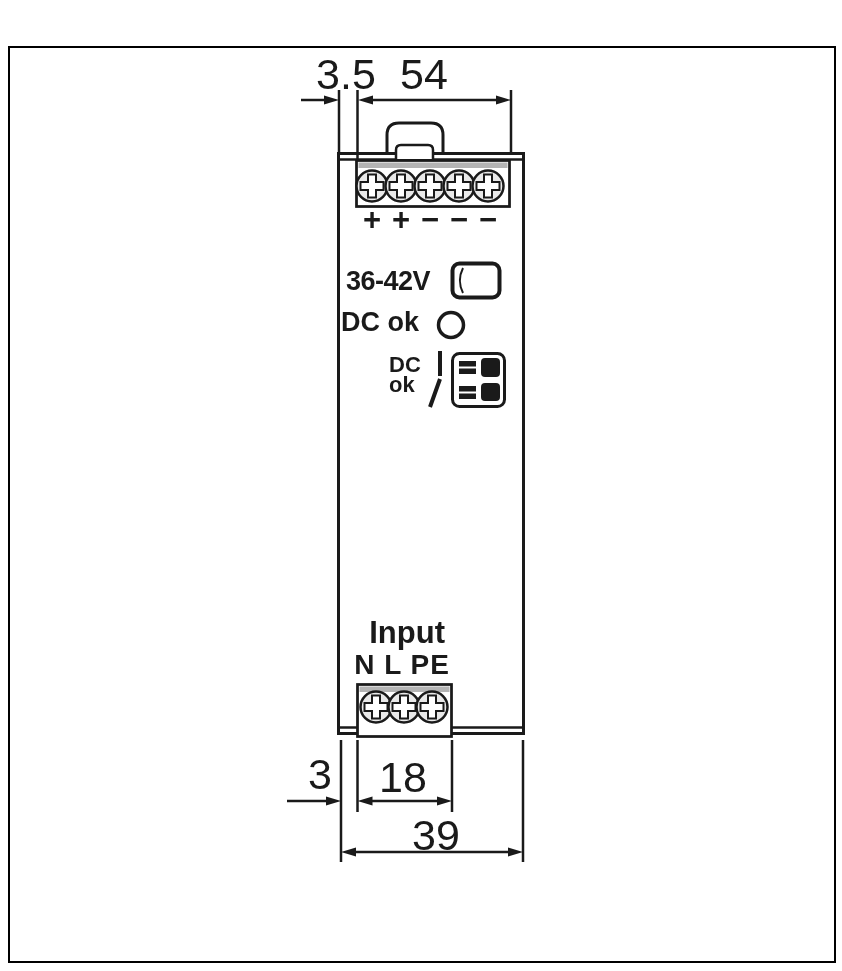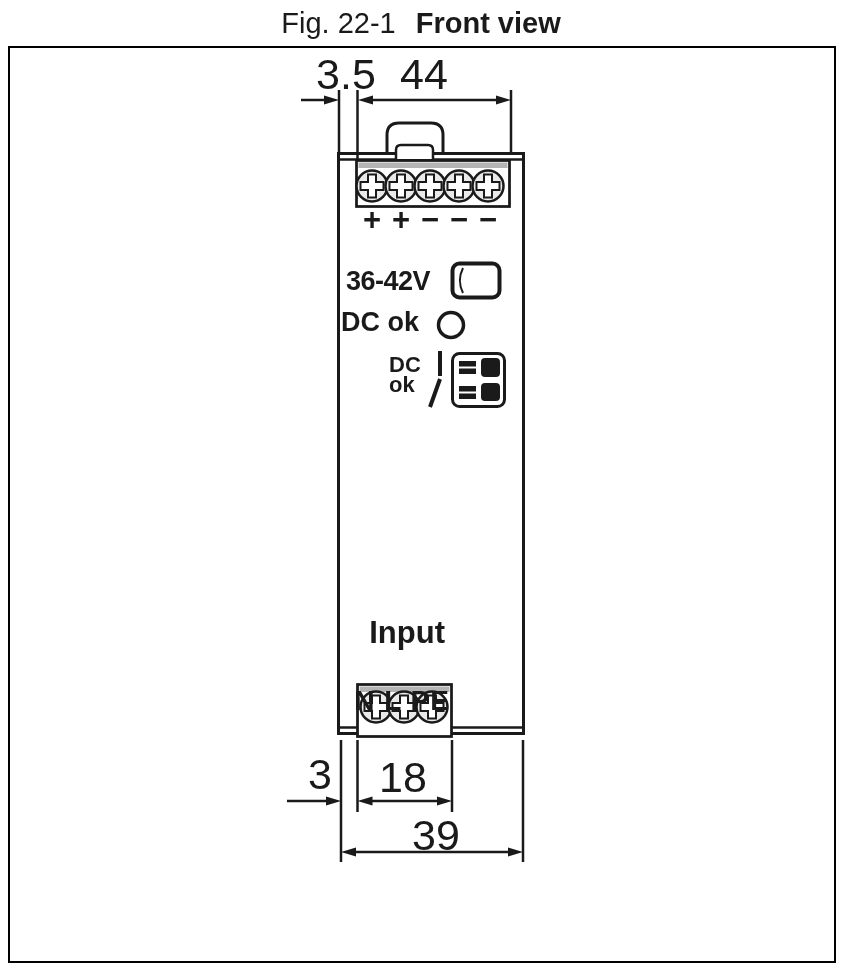--- a/index.html
+++ b/index.html
@@ -9,34 +9,30 @@
   .title{top:5px;left:0;width:842px;display:flex;justify-content:center;gap:20px;
          font-size:29px;line-height:36px;}
   .title .bold{font-weight:bold;}
   .frame{left:8px;top:46px;width:828px;height:917px;border:2px solid #000;box-sizing:border-box;}
   .dim-label{font-size:43px;line-height:34px;text-align:center;}
   .panel-label{font-weight:bold;}
   .voltage{left:344px;top:266px;width:88px;font-size:27px;text-align:center;letter-spacing:-0.5px;}
   .dcok{left:341px;top:307px;width:92px;font-size:27px;}
   .relaylabel{left:389px;top:355px;width:38px;font-size:22px;line-height:20px;text-align:left;}
   .input{left:355px;top:615px;width:90px;font-size:31px;text-align:right;}
-  .nlpe{left:352px;top:649px;width:100px;font-size:28px;text-align:center;letter-spacing:1px;margin-top:36px;}
+  .nlpe{left:352px;top:649px;width:100px;font-size:28px;text-align:center;letter-spacing:1px;}
   .pol{top:203px;width:32px;font-size:31px;line-height:34px;font-weight:bold;text-align:center;}
   .footer{top:908px;left:0;width:842px;text-align:center;font-size:30px;}
   svg{position:absolute;left:0;top:0;}
 </style>
 </head>
 <body>
 
 <div class="page">
 
-  <div class="abs title">
-    <span>Fig. 22-1</span>
-    <span class="bold">Front view</span>
-  </div>
 
   <div class="abs frame"></div>
 
   <svg width="842" height="971" viewBox="0 0 842 971">
     <defs>
       <g id="screw">
         <circle cx="0" cy="0" r="15.5" fill="#e9e9e9" stroke="#1a1a1a" stroke-width="2.5"></circle>
         <path d="M -11.5,-4 H -4 V -11.5 H 4 V -4 H 11.5 V 4 H 4 V 11.5 H -4 V 4 H -11.5 Z" fill="#ffffff" stroke="#1a1a1a" stroke-width="2"></path>
       </g>
     </defs>
@@ -110,21 +106,21 @@
       <line x1="368" y1="801" x2="442" y2="801"></line>
       <polygon points="357.5,801 372.5,796.5 372.5,805.5" fill="#1a1a1a" stroke="none"></polygon>
       <polygon points="452,801 437,796.5 437,805.5" fill="#1a1a1a" stroke="none"></polygon>
       <line x1="352" y1="852" x2="512" y2="852"></line>
       <polygon points="341,852 356,847.5 356,856.5" fill="#1a1a1a" stroke="none"></polygon>
       <polygon points="523,852 508,847.5 508,856.5" fill="#1a1a1a" stroke="none"></polygon>
     </g>
   </svg>
 
   <div class="abs dim-label" style="left:316px;top:57px;width:60px;">3.5</div>
-  <div class="abs dim-label" style="left:394px;top:57px;width:60px;">44</div>
+  <div class="abs dim-label" style="left:394px;top:57px;width:60px;">54</div>
   <div class="abs dim-label" style="left:300px;top:757px;width:40px;">3</div>
   <div class="abs dim-label" style="left:373px;top:760px;width:60px;">18</div>
   <div class="abs dim-label" style="left:406px;top:818px;width:60px;">39</div>
 
   <span class="abs pol" style="left:356px;">+</span>
   <span class="abs pol" style="left:385px;">+</span>
   <span class="abs pol" style="left:414px;">−</span>
   <span class="abs pol" style="left:443px;">−</span>
   <span class="abs pol" style="left:472px;">−</span>
 

